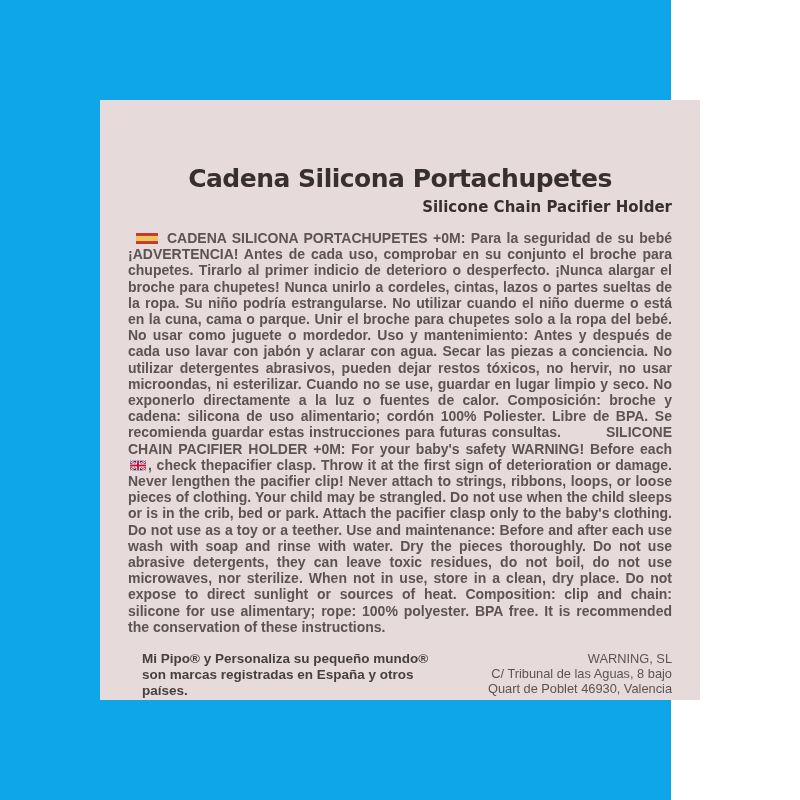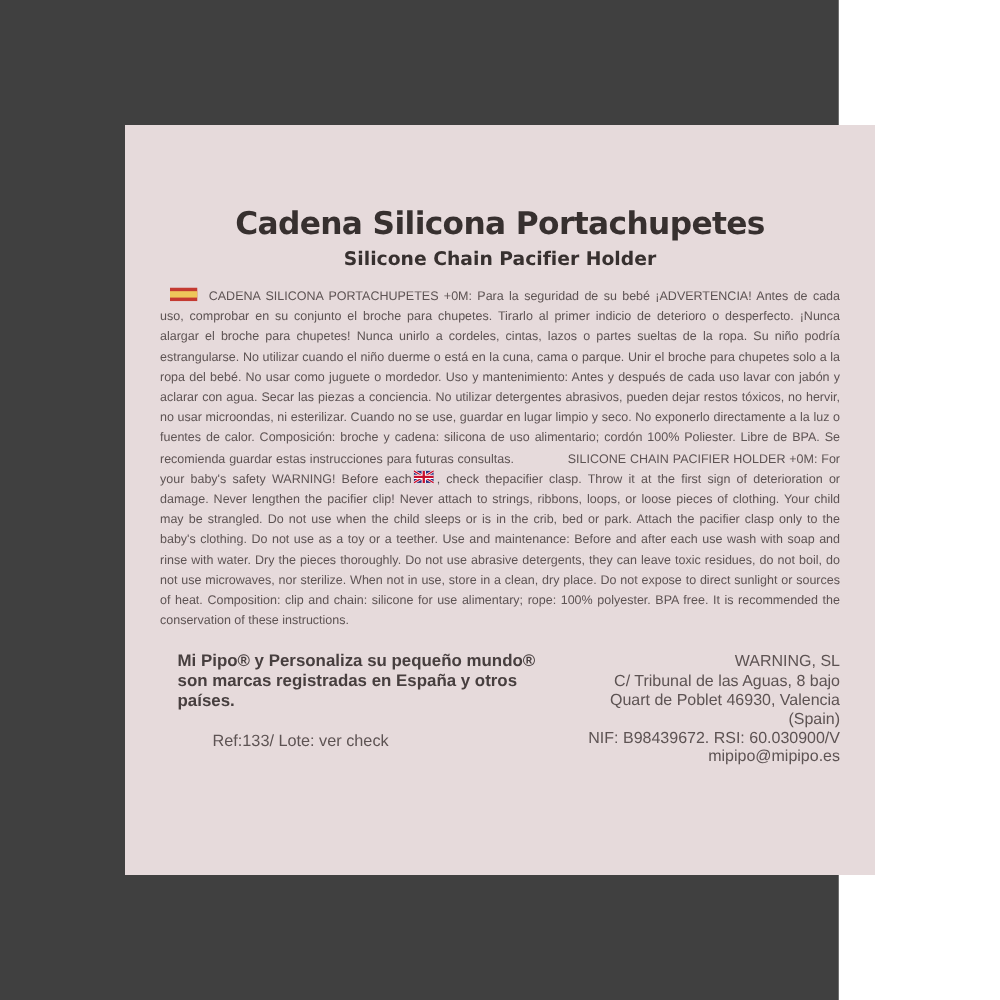--- a/index.html
+++ b/index.html
@@ -7,21 +7,21 @@
     padding: 0;
     width: 800px;
     height: 800px;
     background: #ffffff;
     font-family: "Liberation Sans", sans-serif;
   }
   .page {
     position: relative;
     width: 671px;
     height: 800px;
-    background: #404040;
+    background: #0ea5e9;
   }
   .card {
     position: absolute;
     left: 100px;
     top: 100px;
     width: 600px;
     height: 600px;
     background: #e6dadb;
     box-sizing: border-box;
     padding: 64px 28px 0 28px;
@@ -32,32 +32,33 @@
     margin: 0;
     text-align: center;
     font-family: "DejaVu Sans", sans-serif;
     font-size: 25px;
     font-weight: 700;
     letter-spacing: -0.5px;
     color: #37302f;
   }
   .subtitle {
     margin: 5px 0 0 0;
-    text-align: center;
+    text-align: right;
     font-family: "DejaVu Sans", sans-serif;
     font-size: 15px;
     font-weight: 700;
     color: #37302f;
   }
   .body-text {
     margin: 14px 0 0 0;
-    font-size: 10px;
+    font-size: 14px;
     line-height: 16.2px;
     text-align: justify;
     color: #5d5353;
+    font-weight: bold;
   }
   .para {
     margin: 0;
     display: inline;
   }
   .flag {
     display: inline-block;
     vertical-align: -1px;
     line-height: 0;
   }

